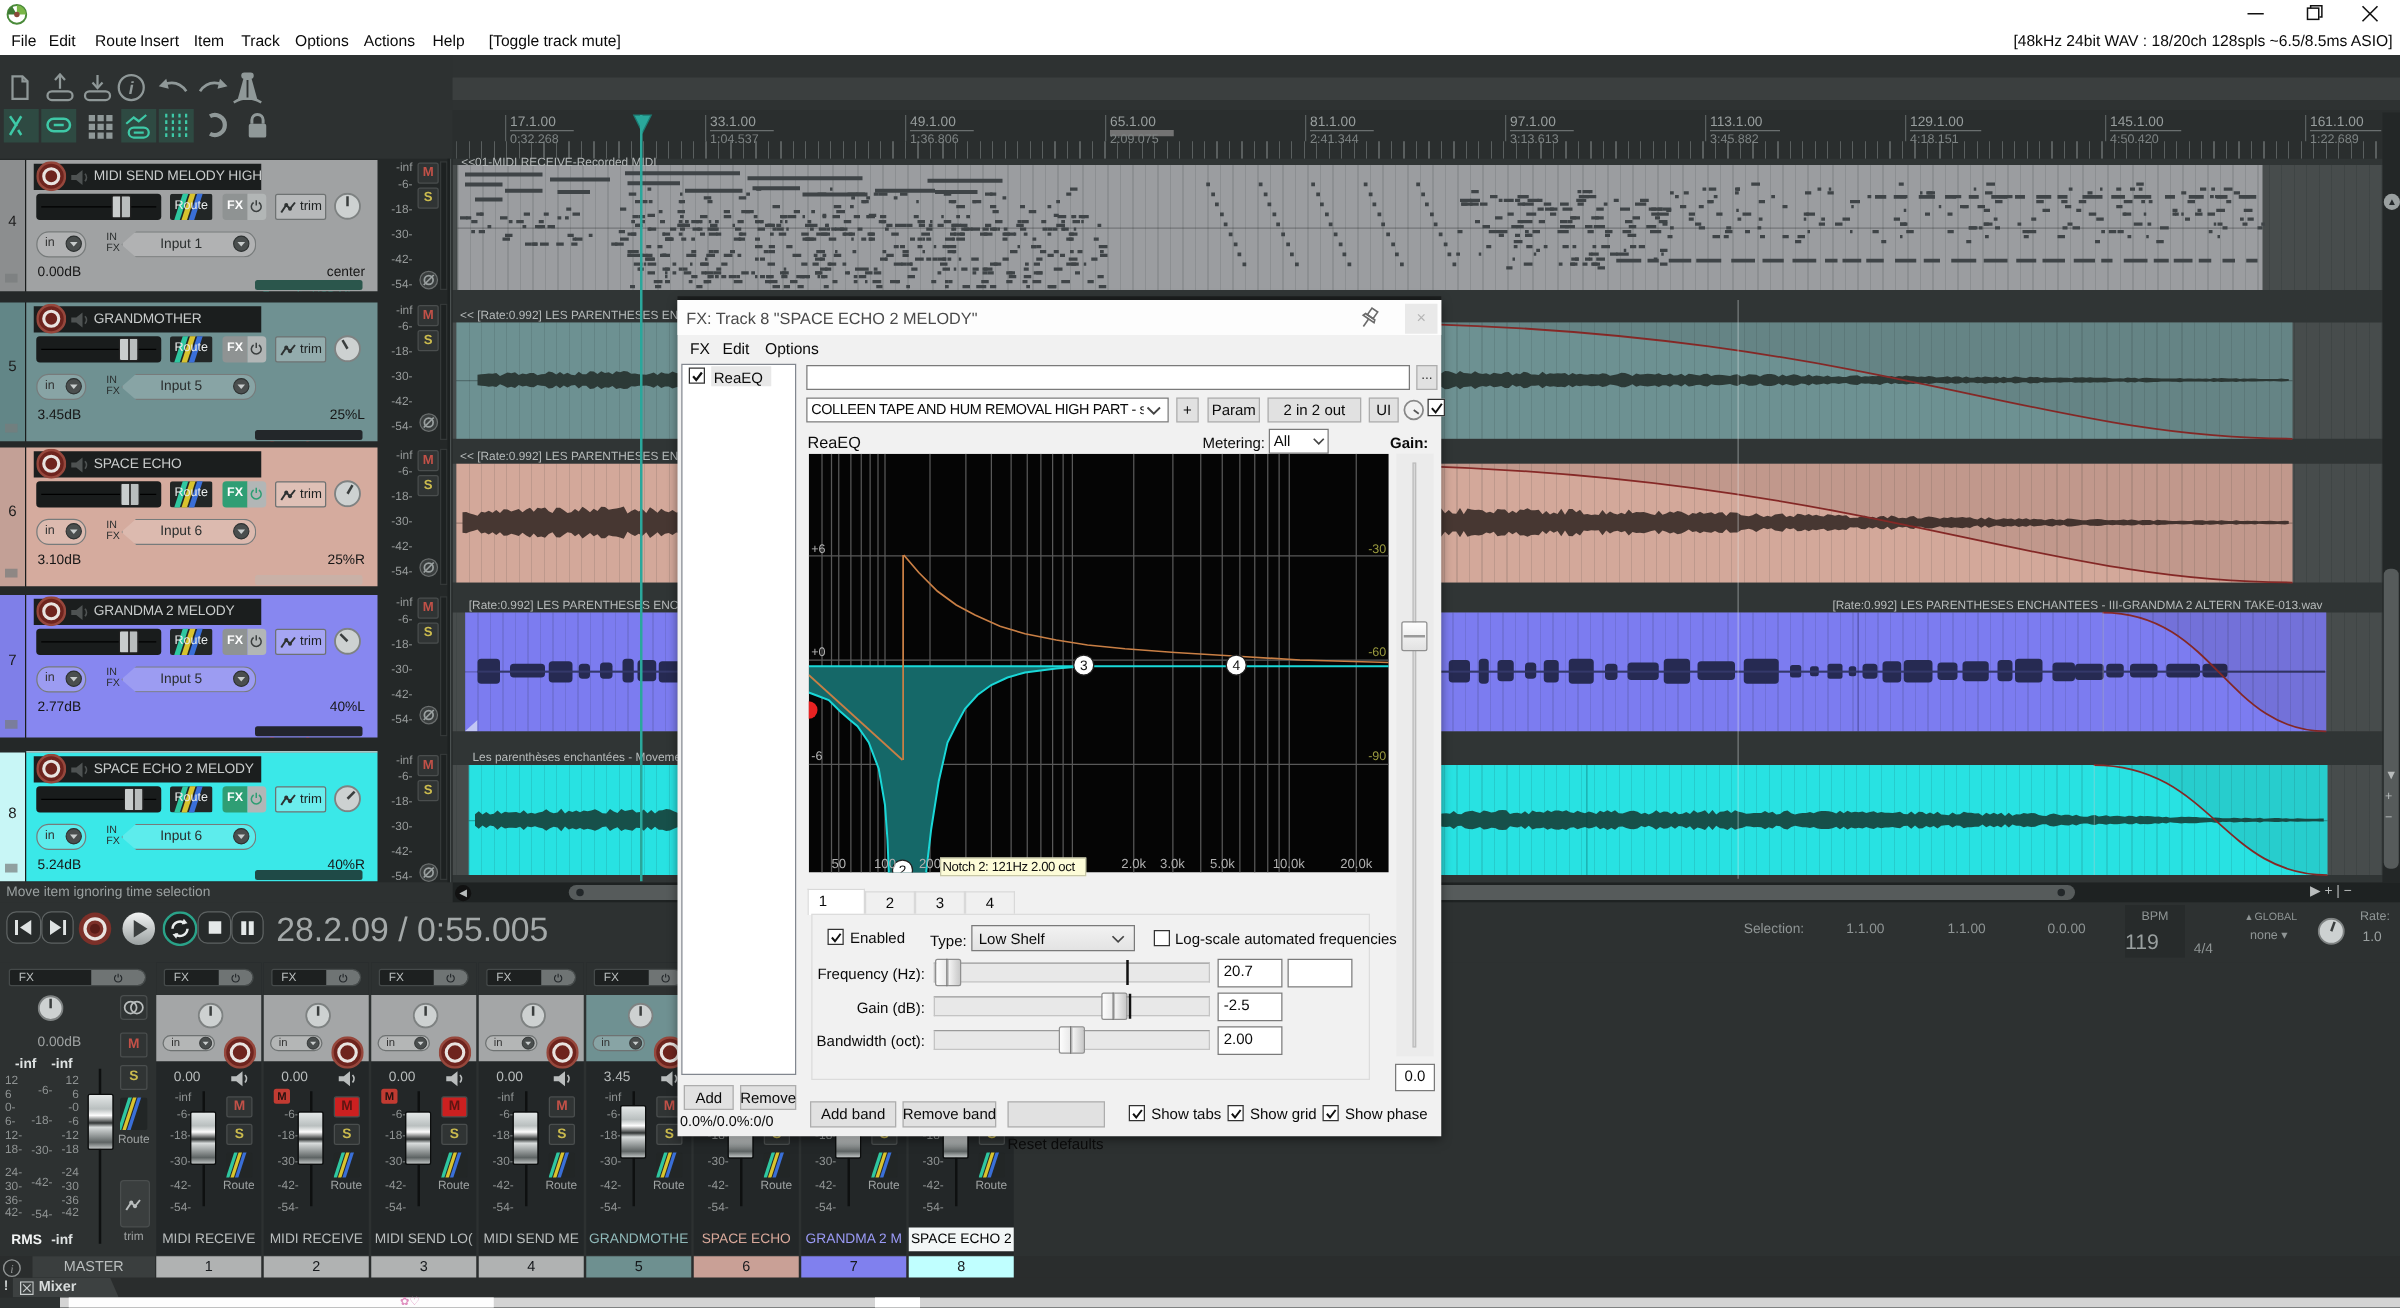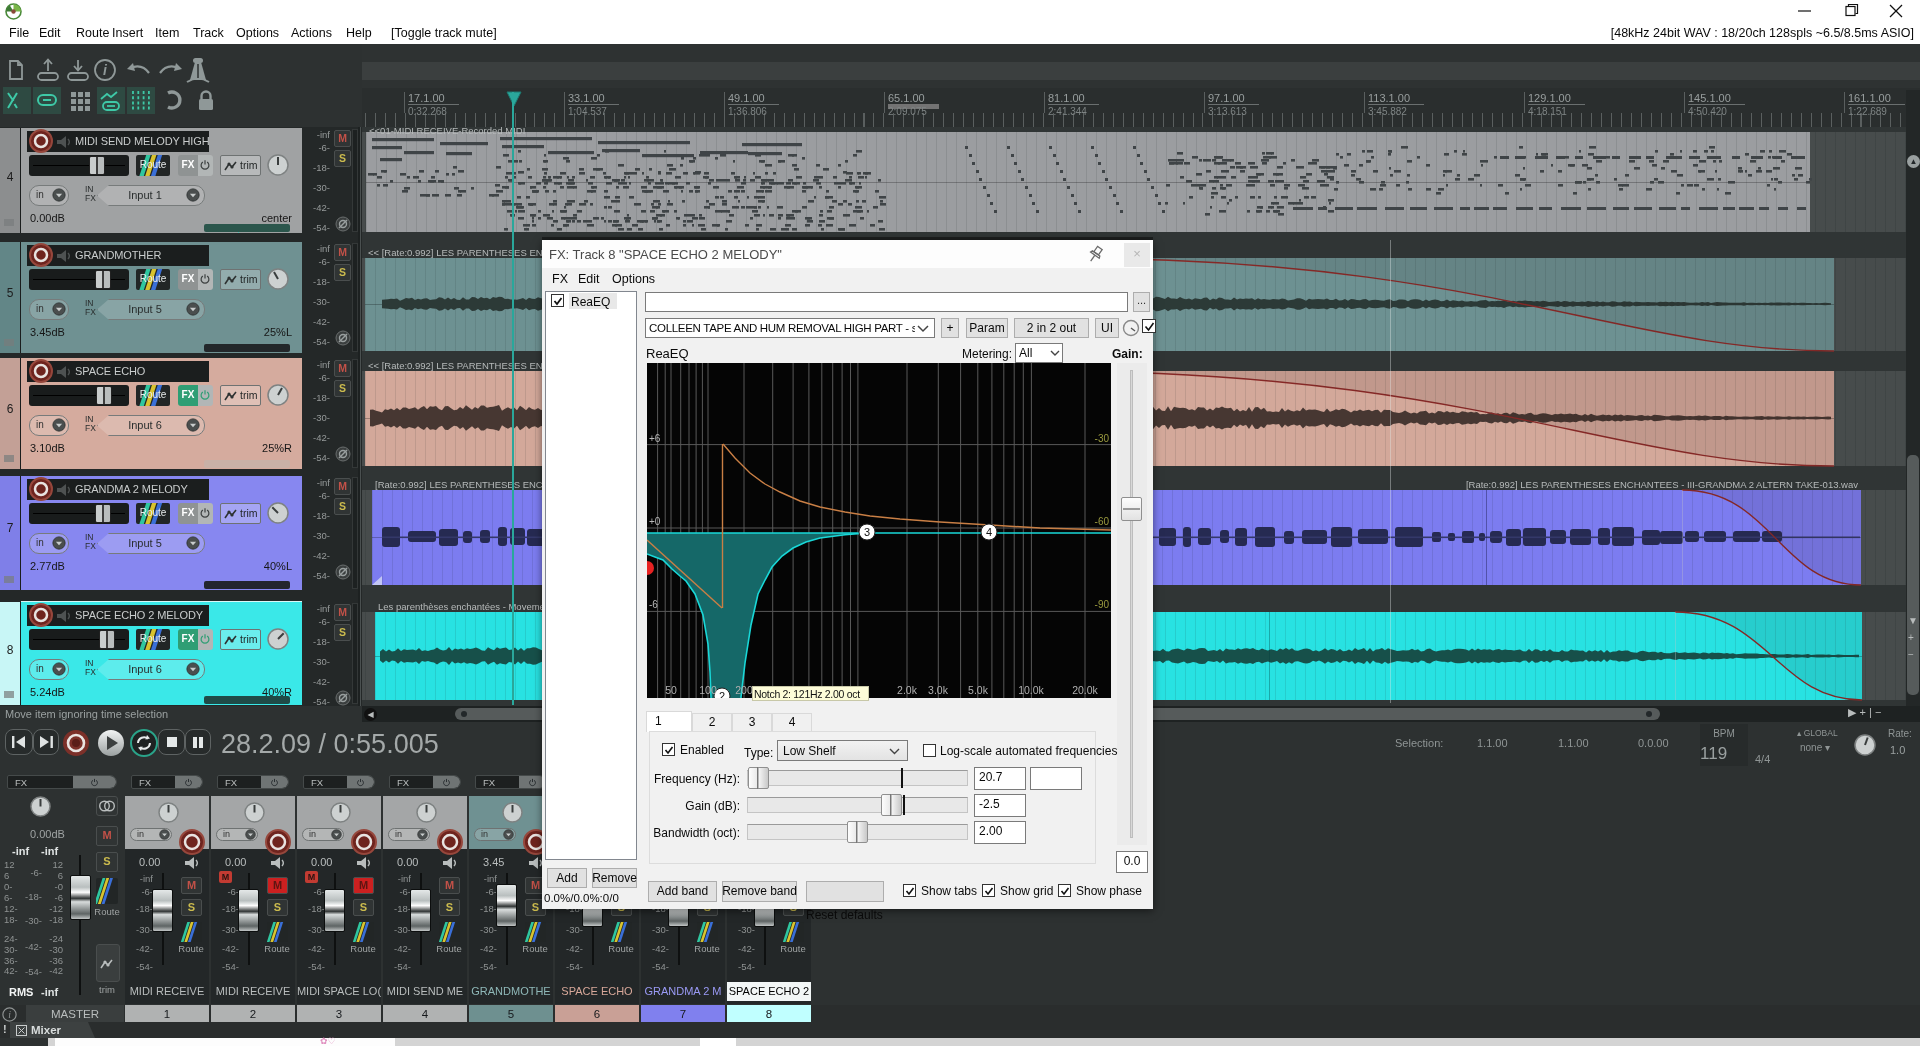--- a/index.html
+++ b/index.html
@@ -1872,21 +1872,21 @@
     <div class="tx" style="left:353px;top:901px;width:21px;text-align:center;font-size:11px;font-weight:bold;color:#cbbb4e;">S</div>
 <svg class="abs" style="left:353px;top:922px" width="21" height="20" viewBox="0 0 21 20">
       <rect width="21" height="20" rx="2" fill="#222626"></rect>
       <g transform="skewX(-18)">
         <rect x="6.3" y="-2" width="2.73" height="24" fill="#2fc7a0"></rect>
         <rect x="9.87" y="-2" width="2.73" height="24" fill="#d8c32e"></rect>
         <rect x="13.44" y="-2" width="2.73" height="24" fill="#3a6fd8"></rect>
       </g>
     </svg>
 <div class="tx" style="left:345px;top:943px;width:36px;text-align:center;font-size:9.5px;color:#9fa3a3;">Route</div>
-<div class="tx" style="left:293px;top:985px;width:92px;text-align:center;font-size:11px;color:#b9bdbd;">MIDI SPACE LO(</div>
+<div class="tx" style="left:293px;top:985px;width:92px;text-align:center;font-size:11px;color:#b9bdbd;">MIDI SEND LO(</div>
 <div class="abs" style="left:383px;top:770px;width:84px;height:234px;background:#232728;"></div>
 <div class="abs" style="left:383px;top:770px;width:84px;height:26px;background:#2d3131;"></div>
 <div class="abs" style="left:389px;top:775px;width:72px;height:14px;background:#1d2020;border:1px solid #454a4a;border-radius:2px 7px 7px 2px;"></div>
     <div class="abs" style="left:433px;top:776px;width:27px;height:12px;background:#6f7474;border-radius:0 6px 6px 0;"></div>
     <div class="tx" style="left:397px;top:777px;font-size:9.5px;color:#b9bdbd;">FX</div>
     <svg class="abs" style="left:441.5px;top:777.5px" width="9.0" height="9.0" viewBox="0 0 20 20">
       <path d="M6.5 5 a6.5 6.5 0 1 0 7 0" fill="none" stroke="#23272a" stroke-width="2"></path>
       <line x1="10" y1="2" x2="10" y2="9" stroke="#23272a" stroke-width="2"></line>
     </svg>
 <div class="abs" style="left:383px;top:796px;width:84px;height:53px;background:#a4a6a7;"></div>

